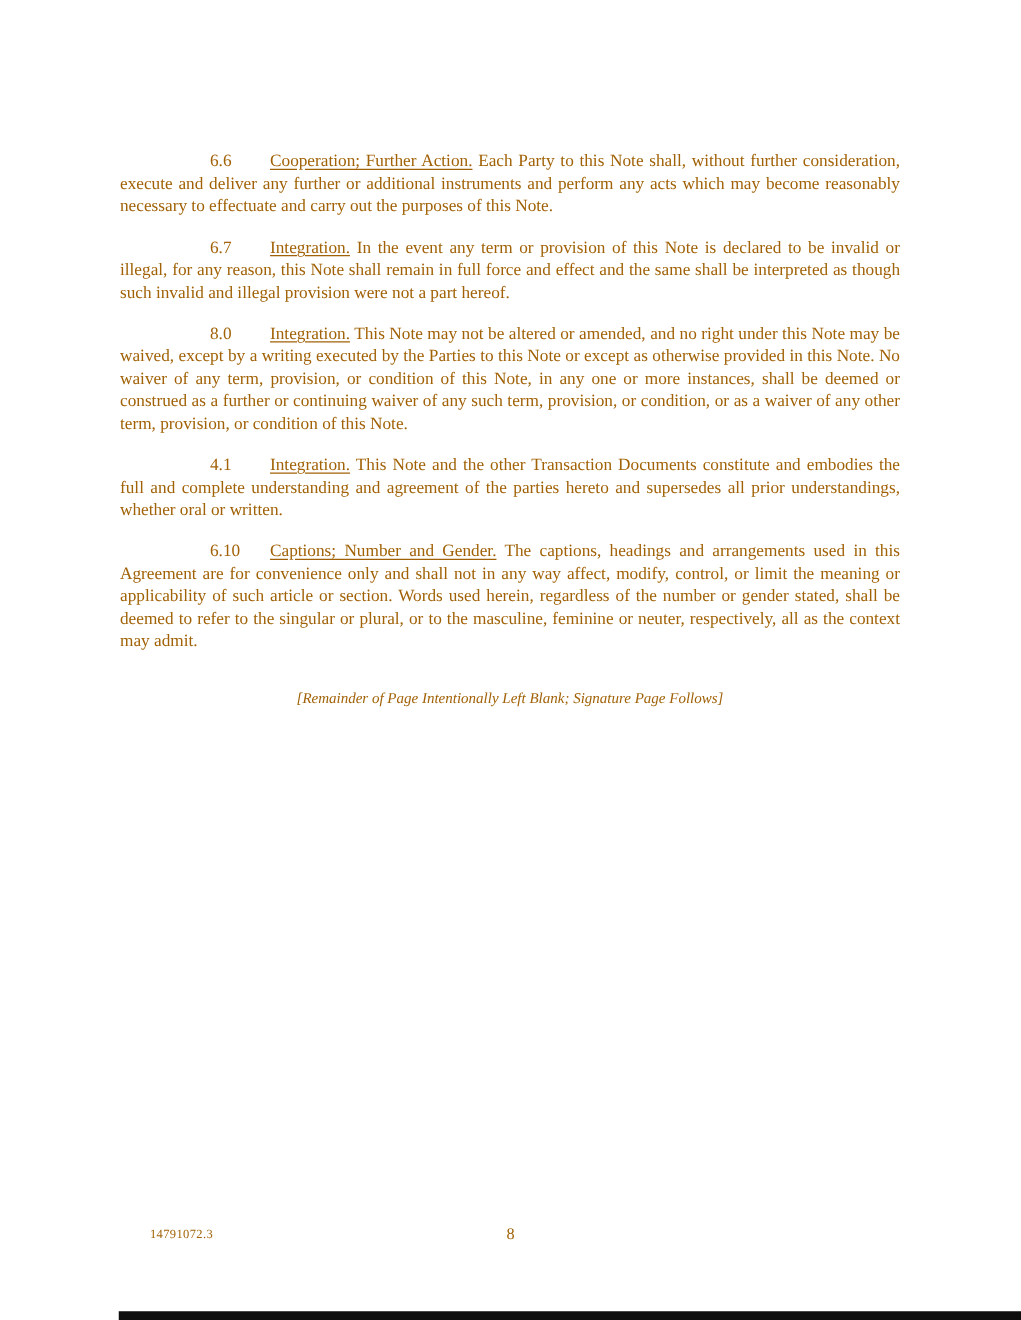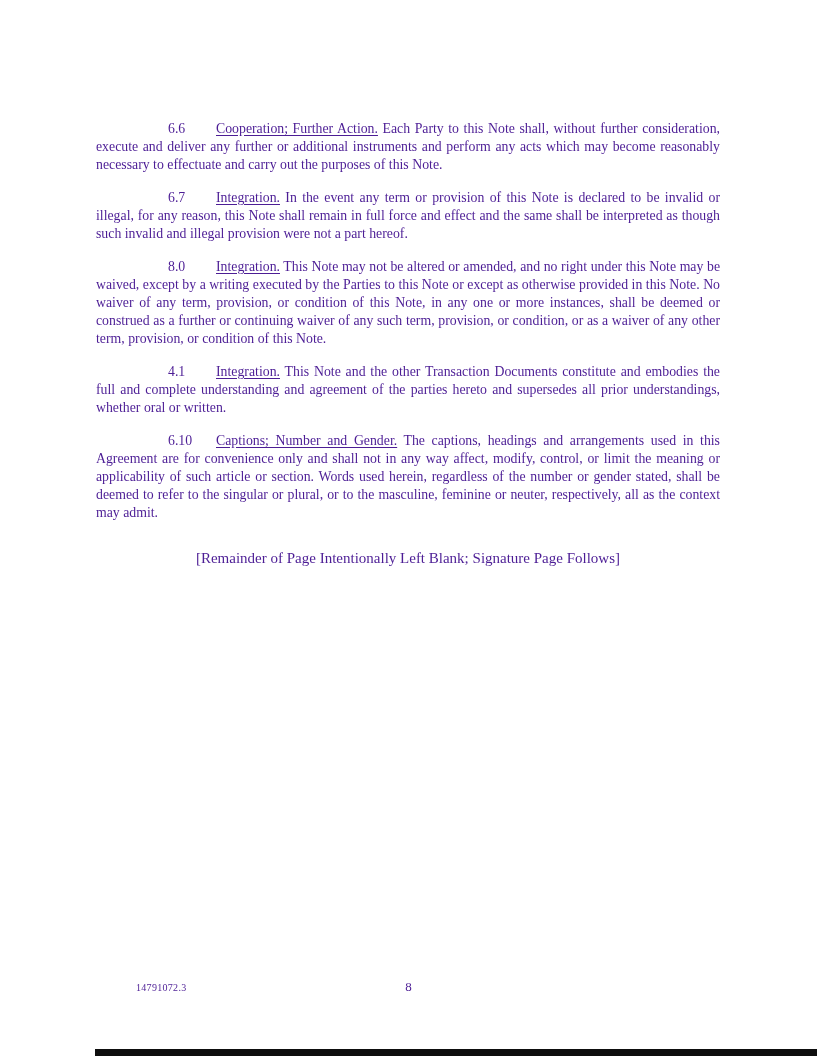--- a/index.html
+++ b/index.html
@@ -6,21 +6,21 @@
     margin: 0;
     padding: 0;
     background: #ffffff;
   }
   .page {
     position: relative;
     width: 817px;
     height: 1056px;
     background: #ffffff;
     font-family: "Liberation Serif", serif;
-    color: #4c1d95;
+    color: #a16207;
     overflow: hidden;
   }
   .content {
     position: absolute;
     left: 96px;
     top: 120px;
     width: 624px;
   }
   .para {
     margin: 0 0 15px 0;
@@ -33,39 +33,39 @@
     display: inline-block;
     width: 48px;
     text-indent: 0;
   }
   .sechead {
     text-decoration: underline;
     text-underline-offset: 2px;
   }
   .closing {
     margin: 27px 0 0 0;
-    font-size: 15px;
+    font-size: 12px;
     line-height: 18px;
+    font-style: italic;
     text-align: center;
     text-indent: 0;
   }
   .footer {
     position: absolute;
     left: 0;
     top: 979px;
     width: 817px;
     height: 20px;
   }
   .docnum {
     position: absolute;
     left: 120px;
     top: 3px;
     font-size: 10px;
     letter-spacing: 0.3px;
-    margin-left: 16px;
   }
   .pagenum {
     position: absolute;
     left: 0;
     top: 0;
     width: 817px;
     text-align: center;
     font-size: 13px;
   }
   .scan-bar {

